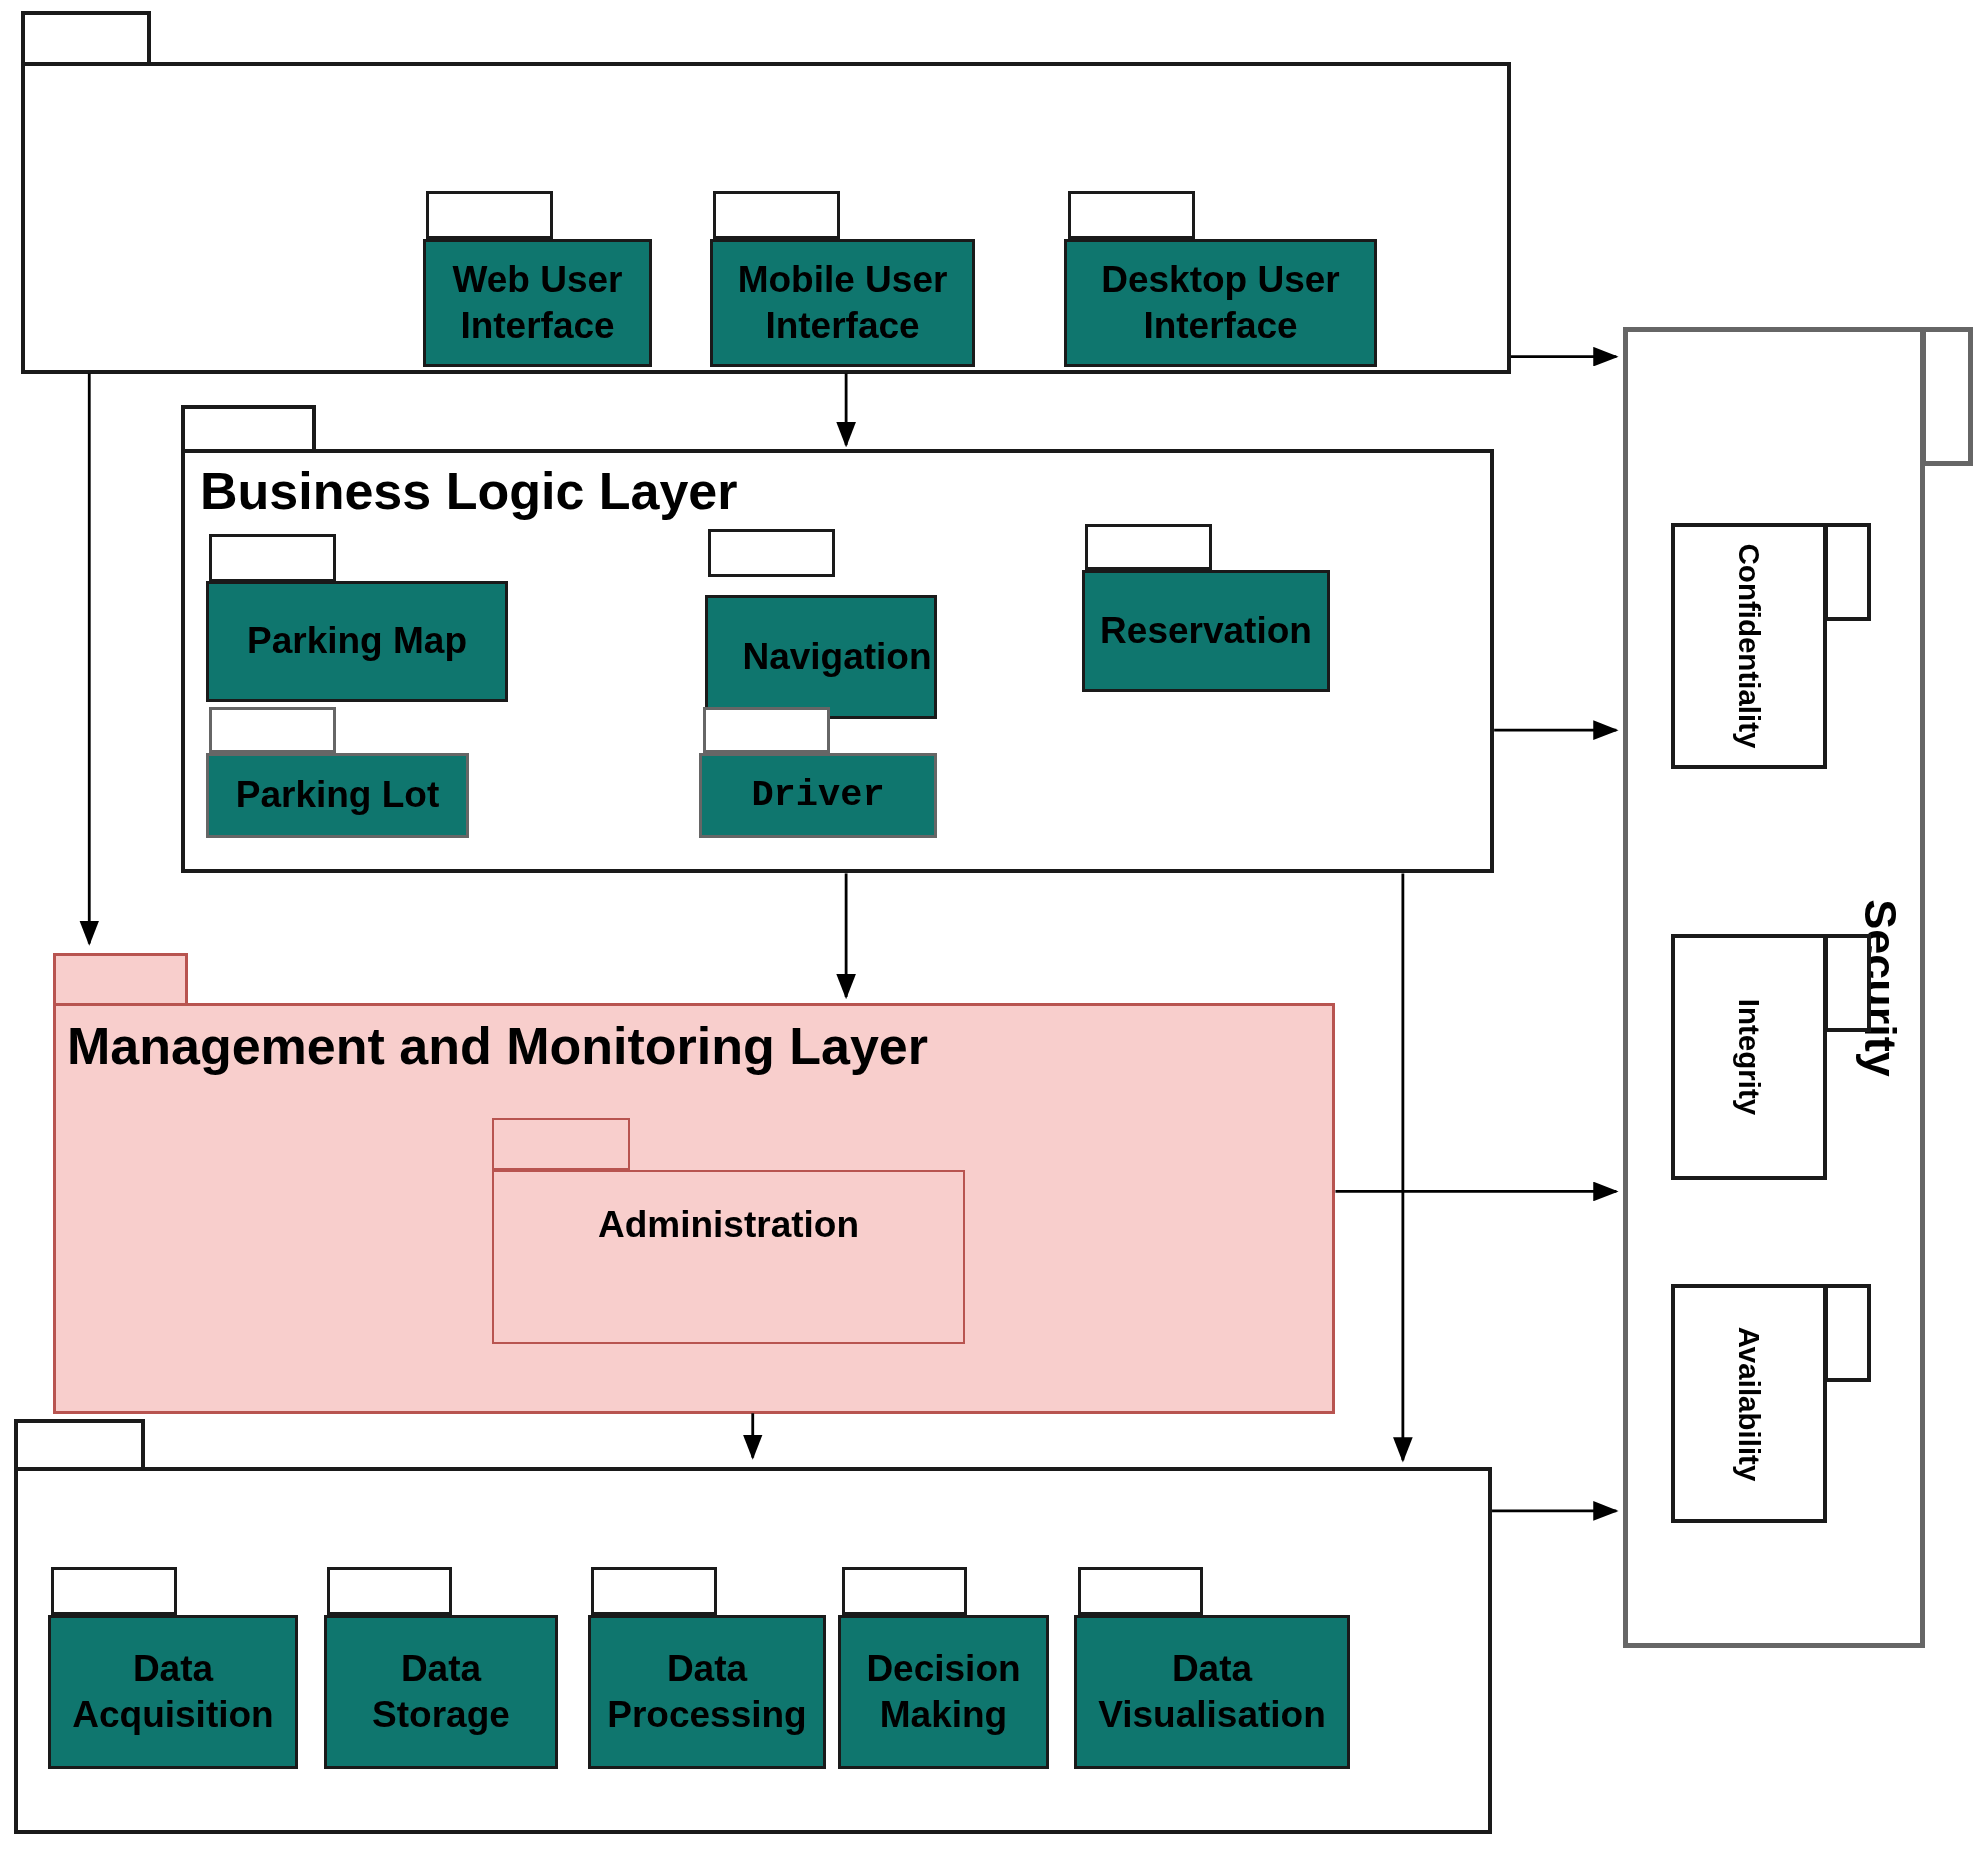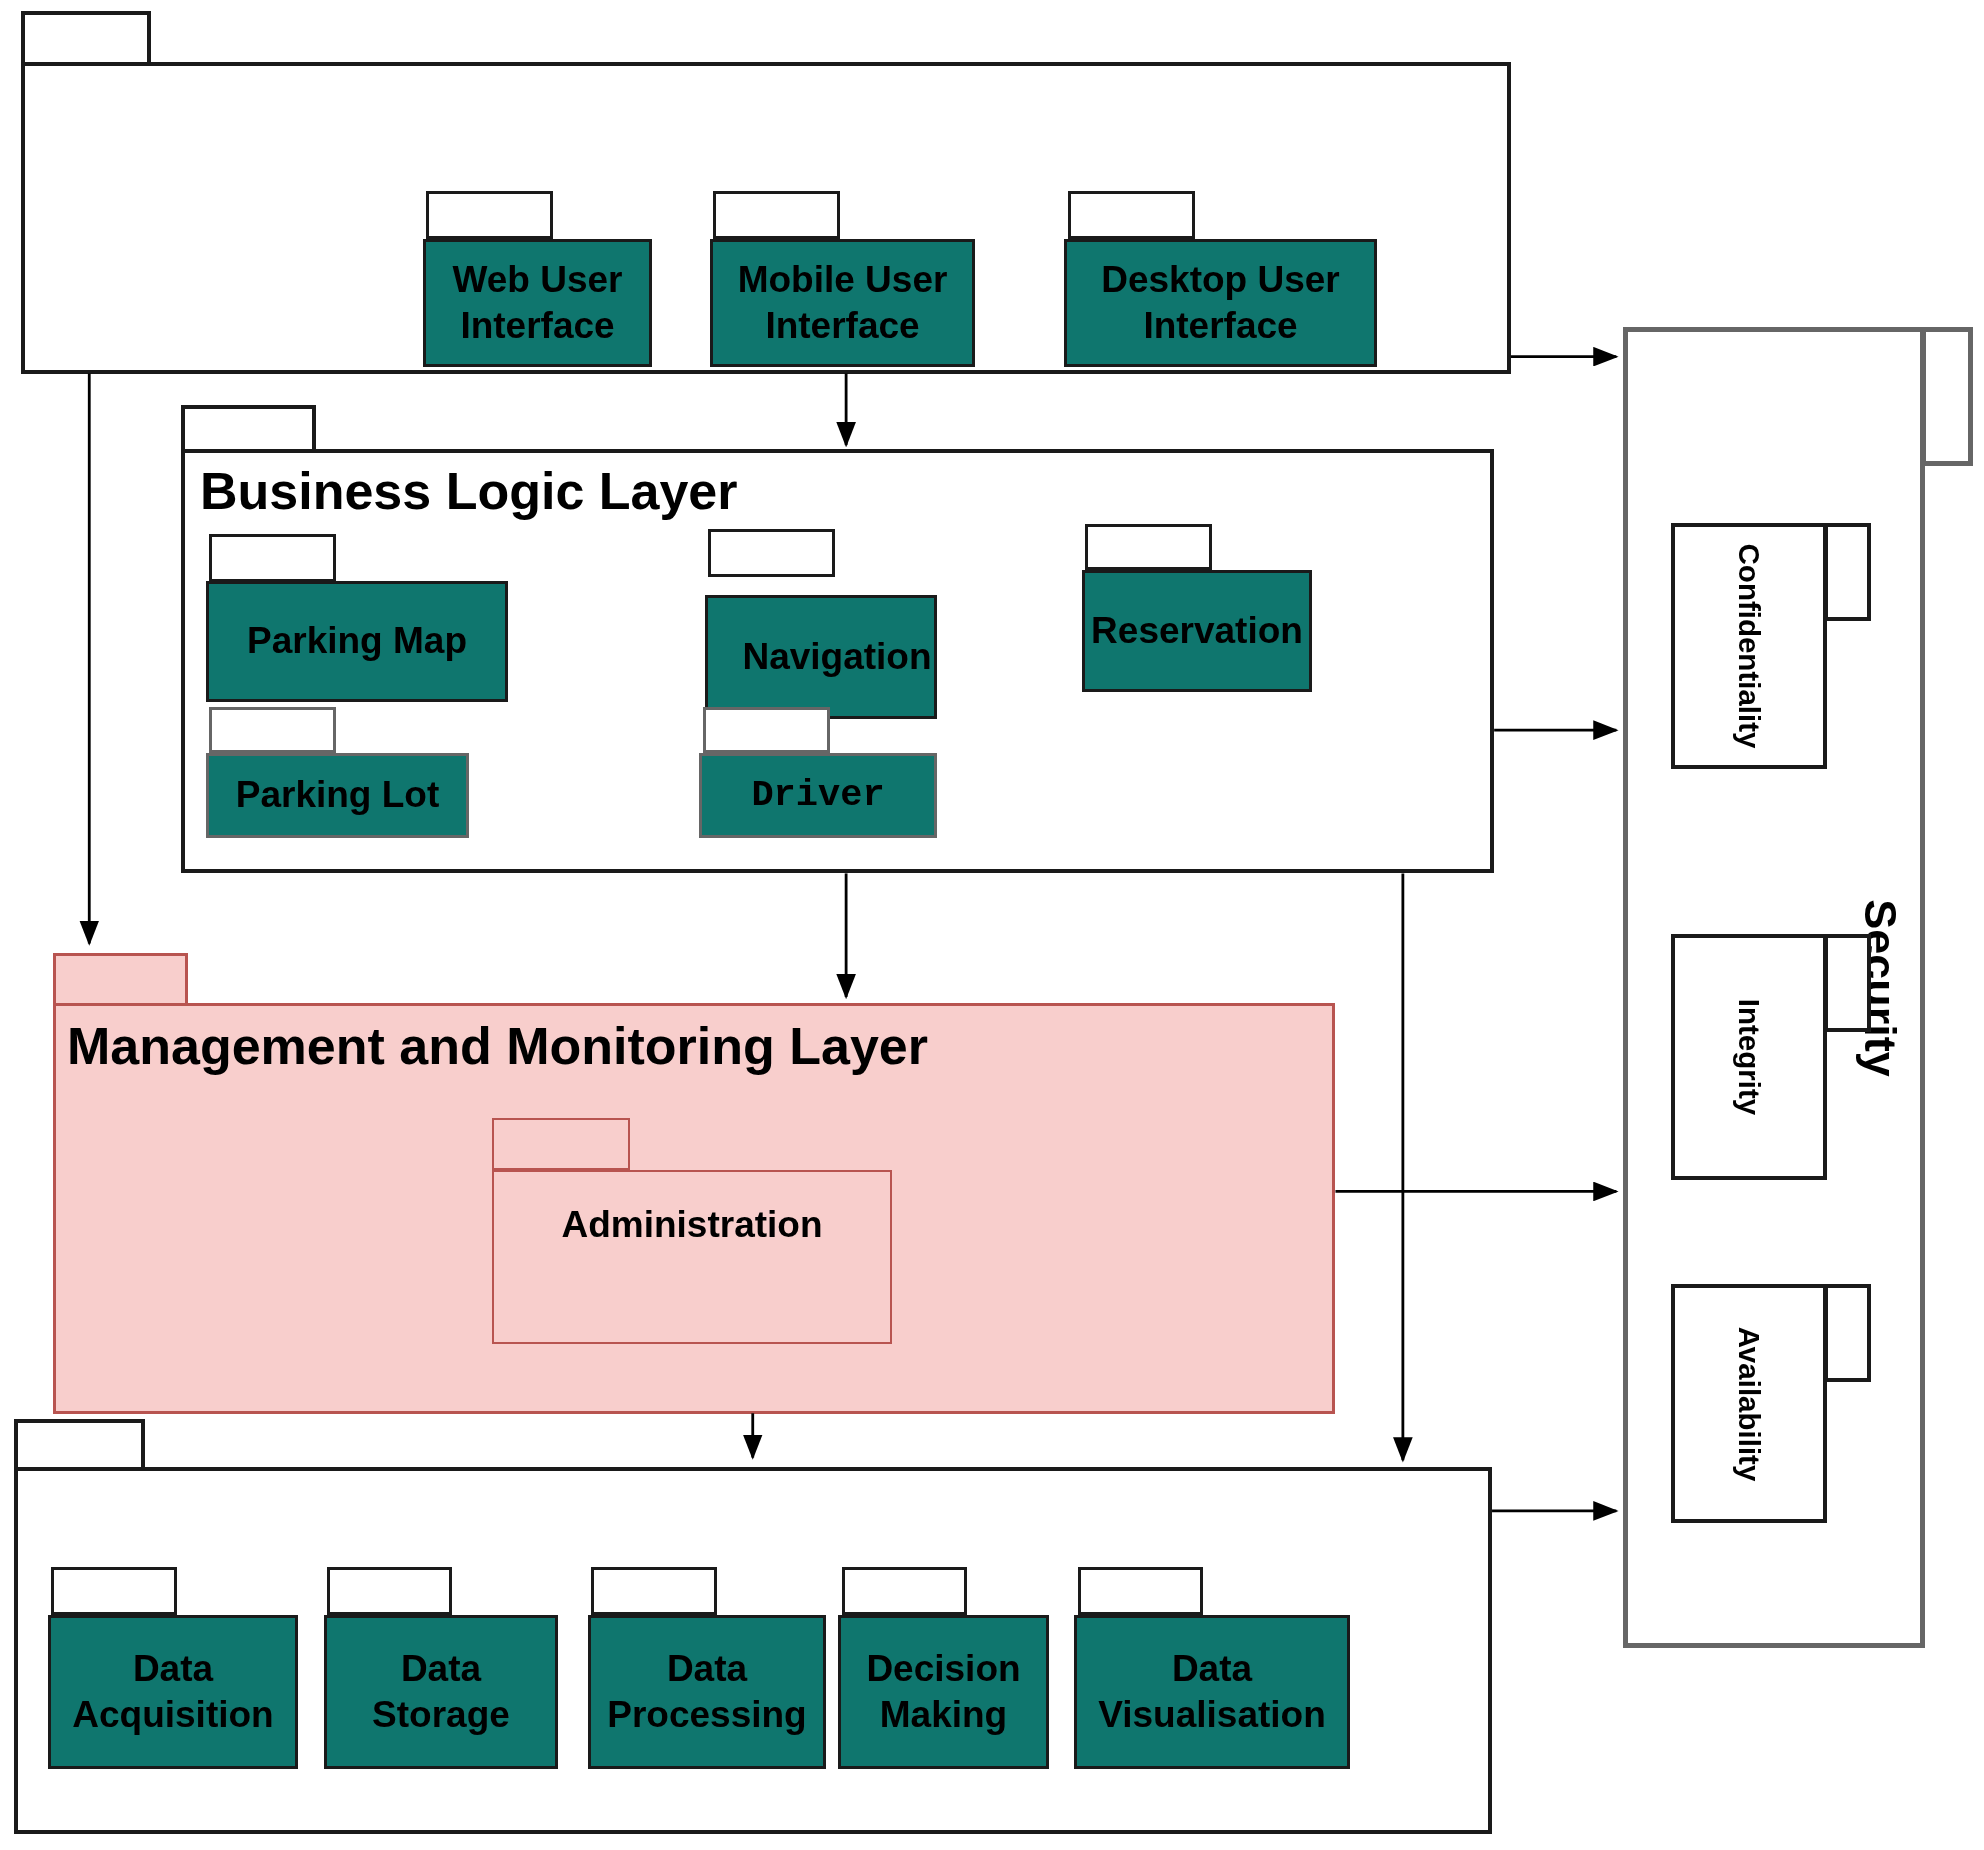--- a/index.html
+++ b/index.html
@@ -78,40 +78,40 @@
   <div class="abs pkg-body" style="left:206px;top:581px;width:302px;height:121px;align-items:center;">
     <span class="pkg-label">Parking Map</span>
   </div>
 
   <div class="abs pkg-tab" style="left:708px;top:529px;width:127px;height:48px;"></div>
   <div class="abs pkg-body" style="left:705px;top:595px;width:232px;height:124px;padding-left:32px;">
     <span class="pkg-label">Navigation</span>
   </div>
 
   <div class="abs pkg-tab" style="left:1085px;top:524px;width:127px;height:46px;"></div>
-  <div class="abs pkg-body" style="left:1082px;top:570px;width:230px;height:122px;">
+  <div class="abs pkg-body" style="left:1082px;top:570px;width:248px;height:122px;">
     <span class="pkg-label">Reservation</span>
   </div>
 
   <div class="abs pkg-tab grey" style="left:209px;top:707px;width:127px;height:46px;"></div>
   <div class="abs pkg-body grey" style="left:206px;top:753px;width:263px;height:85px;">
     <span class="pkg-label">Parking Lot</span>
   </div>
 
   <div class="abs pkg-tab grey" style="left:703px;top:707px;width:127px;height:46px;"></div>
   <div class="abs pkg-body grey" style="left:699px;top:753px;width:238px;height:85px;font-family:Liberation Mono, monospace;">
     <span class="pkg-label">Driver</span>
   </div>
 
   <div class="abs layer-tab mgmt" style="left:53px;top:953px;width:135px;height:53px;"></div>
   <div class="abs layer-body mgmt" style="left:53px;top:1003px;width:1282px;height:411px;"></div>
   <div class="abs layer-title" style="left:67px;top:1018px;">Management and Monitoring Layer</div>
 
   <div class="abs pkg-tab pkg-red" style="left:492px;top:1118px;width:138px;height:52px;"></div>
-  <div class="abs pkg-body pkg-red" style="left:492px;top:1170px;width:400px;height:174px;padding-bottom:63px;">
+  <div class="abs pkg-body pkg-red" style="left:492px;top:1170px;width:473px;height:174px;padding-bottom:63px;">
     <span class="pkg-label">Administration</span>
   </div>
 
   <div class="abs layer-tab" style="left:14px;top:1419px;width:131px;height:53px;"></div>
   <div class="abs layer-body" style="left:14px;top:1467px;width:1478px;height:367px;"></div>
 
   <div class="abs pkg-tab" style="left:51px;top:1567px;width:126px;height:48px;"></div>
   <div class="abs pkg-body" style="left:48px;top:1615px;width:250px;height:154px;">
     <span class="pkg-label">Data
 Acquisition</span>

